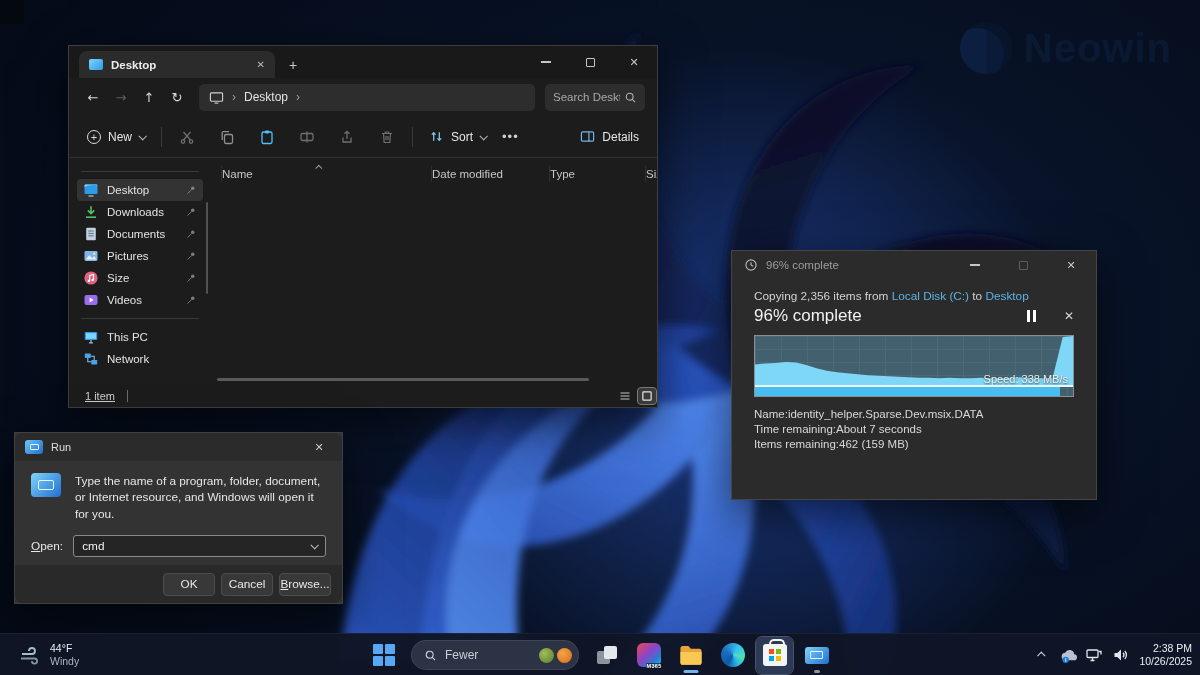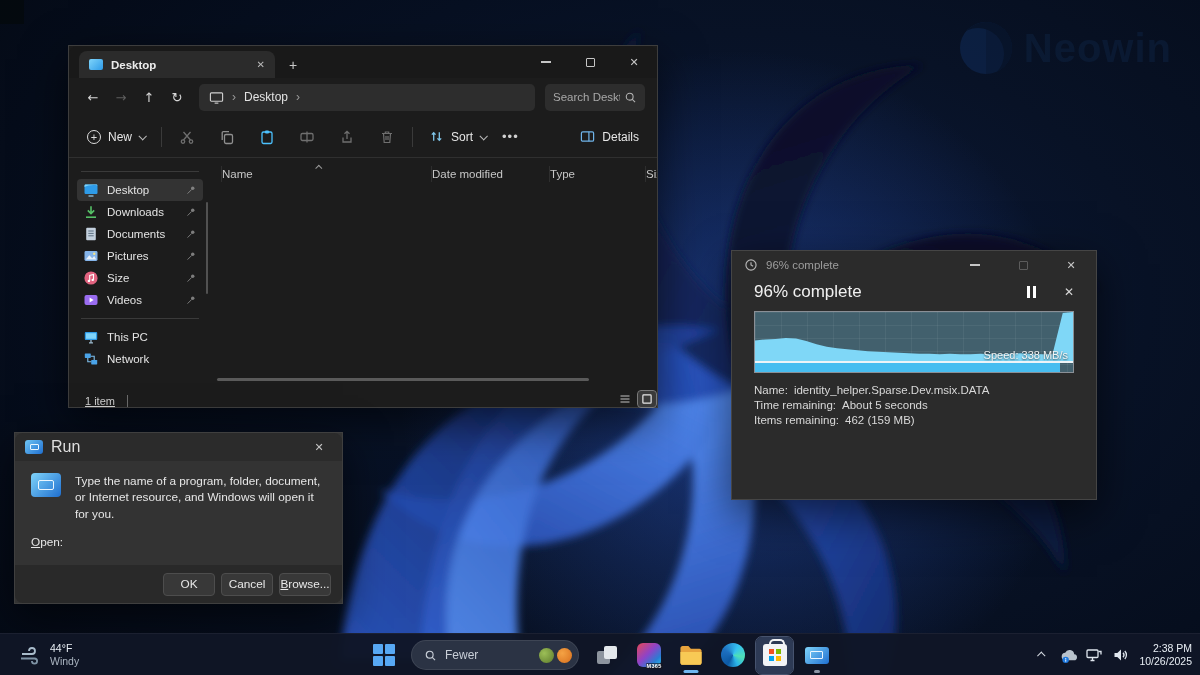--- a/index.html
+++ b/index.html
@@ -72,21 +72,21 @@
   .col { border-left:1px solid #2e2e2e; height:16px; line-height:16px; white-space:nowrap; overflow:hidden; }
   .col:first-child { border-left:none; padding-left:8px; }
   .sortmark { position:absolute; top:-2px; left:96px; }
   .sortmark .chev { border-color:#9a9a9a; width:5px; height:5px; }
   .frow { height:24px; font-size:11.5px; color:#e4e4e4; }
   .fcell { padding-left:10px; white-space:nowrap; overflow:hidden; }
   .fcell.name { padding-left:8px; display:flex; align-items:center; gap:8px; }
   .fcell .ficon { width:16px; height:16px; flex:0 0 16px; }
   .hscroll { position:absolute; left:8px; bottom:4px; width:372px; height:3px; background:#5a5a5a; border-radius:2px; }
 
-  .statusbar { height:22px; display:flex; align-items:flex-end; padding:0 1px 0 16px; font-size:11px; color:#cccccc; background:#1c1c1c; border-radius:0 0 8px 8px;text-decoration:underline; }
+  .statusbar { height:22px; display:flex; align-items:center; padding:0 1px 0 16px; font-size:11px; color:#cccccc; background:#1c1c1c; border-radius:0 0 8px 8px;text-decoration:underline; }
   .status-div { width:1px; height:12px; background:#6a6a6a; margin-left:12px; }
   .viewtoggles { margin-left:auto; display:flex; gap:4px; }
   .vt { width:18px; height:16px; border-radius:3px; display:flex; align-items:center; justify-content:center; }
   .vt.active { background:#3a3a3a; outline:1px solid #7a7a7a; }
 
   
   .copydlg { left:731px; top:250px; width:366px; height:250px; background:#2b2b2b; border-color:#454545; }
   .cd-title { height:28px; display:flex; align-items:center; padding:0 12px; gap:8px; }
   .cd-title-label { flex:1; font-size:11.5px; color:#9d9d9d; }
   .cd-controls { display:flex; gap:22px; }
@@ -100,28 +100,28 @@
   .cd-cancel { color:#d8d8d8; font-size:12px; }
   .graph { margin-top:9px; position:relative; height:62px; border:1px solid #8a8f96; background-color:#42606d;
     background-image:linear-gradient(rgba(255,255,255,.055) 1px, transparent 1px), linear-gradient(90deg, rgba(255,255,255,.055) 1px, transparent 1px);
     background-size:26px 13px; }
   .graph svg { position:absolute; left:0; top:0; width:100%; height:49px; display:block; }
   .whiteline { position:absolute; left:0; right:0; bottom:9px; height:2px; background:#eef4f8; }
   .ptrack { position:absolute; left:0; right:0; bottom:0; height:9px; }
   .pfill { height:100%; background:#47bdf0; }
   .speedlabel { position:absolute; right:5px; bottom:11px; font-size:11px; color:#f4f4f4; text-shadow:0 1px 2px rgba(0,0,0,.7); }
   .cd-details { margin-top:10px; font-size:11.5px; color:#d8d8d8; }
-  .cd-details .drow { display:flex; gap:6px; line-height:15px; }
+  .cd-details .drow { display:flex; line-height:15px; }
   .cd-footer { position:absolute; left:0; right:0; bottom:0; height:33px; border-top:1px solid #3e3e3e; background:#262626; border-radius:0 0 8px 8px; display:flex; align-items:center; padding:0 24px; gap:12px; font-size:11.5px; color:#e0e0e0; }
   .cd-footer .chev { border-color:#cfcfcf; }
 
   
   .rundlg { left:14px; top:432px; width:329px; height:172px; background:#333333; border-color:#3f3f3f; }
   .run-title { height:28px; background:#2b2b2b; border-radius:8px 8px 0 0; display:flex; align-items:center; gap:8px; padding:0 10px; }
-  .run-title-label { flex:1; font-size:16px; color:#dedede; }
+  .run-title-label { flex:1; font-size:11px; color:#dedede; }
   .run-icon { width:18px; height:14px; border-radius:3px; background:linear-gradient(135deg,#6fc6f5,#1f6fd0); display:flex; align-items:center; justify-content:center; }
   .run-icon i { width:9px; height:6px; border:1.2px solid #eaf6ff; border-radius:1px; display:block; }
   .run-content { padding:12px 16px 0 16px; display:flex; gap:14px; }
   .run-bigicon { width:30px; height:24px; border-radius:4px; background:linear-gradient(135deg,#7fd4fa,#1f6fd0); display:flex; align-items:center; justify-content:center; flex:0 0 30px; }
   .run-bigicon i { width:16px; height:10px; border:1.6px solid #eaf6ff; border-radius:2px; display:block; }
   .run-desc { font-size:11.8px; line-height:1.38; color:#e6e6e6; }
   .open-row { display:flex; align-items:center; gap:10px; padding:13px 16px 0 16px; }
   .open-label { font-size:11.8px; color:#e6e6e6; display:block; }
   .accel::first-letter { text-decoration:underline; }
   .combo { flex:1; height:22px; background:#252525; border:1px solid #8a8a8a; border-radius:3px; display:flex; align-items:center; padding:0 8px; }
@@ -464,20 +464,23 @@
         <span class="ctl">
             <span class="bar"></span>
           </span>
         <span class="ctl dim">
             <span class="box"></span>
           </span>
         <span class="ctl">✕</span>
       </div>
     </div>
     <div class="cd-body">
+      <div class="cd-copyline">
+        <span>Copying 2,356 items from </span><span class="lnk">Local Disk (C:)</span><span> to </span><span class="lnk">Desktop</span>
+      </div>
       <div class="cd-headrow">
         <span class="cd-heading">96% complete</span>
         <span class="pausebtn">
             <i></i>
             <i></i>
           </span>
         <span class="cd-cancel">✕</span>
       </div>
       <div class="graph">
         <svg id="speedsvg" viewBox="0 0 100 50" preserveAspectRatio="none">
@@ -489,21 +492,21 @@
             <div class="pfill" style="width: 96%;"></div>
           </div>
       </div>
       <div class="cd-details">
         <div class="drow">
             <span>Name:</span>
             <span>identity_helper.Sparse.Dev.msix.DATA</span>
           </div>
         <div class="drow">
             <span>Time remaining:</span>
-            <span>About 5 seconds</span>
+            <span>About 7 seconds</span>
           </div>
         <div class="drow">
             <span>Items remaining:</span>
             <span>462 (159 MB)</span>
           </div>
       </div>
     </div>
   </div>
 
   <div class="win rundlg">
@@ -515,20 +518,24 @@
       <span class="ctl">✕</span>
     </div>
     <div class="run-content">
       <span class="run-bigicon">
           <i></i>
         </span>
       <div class="run-desc">Type the name of a program, folder, document, or Internet resource, and Windows will open it for you.</div>
     </div>
     <div class="open-row">
       <span class="open-label accel">Open:</span>
+      <div class="combo">
+        <input value="cmd" style="">
+        <span class="chev down"></span>
+      </div>
     </div>
     <div class="run-footer">
       <div class="rbtn">
           <span>OK</span>
         </div>
       <div class="rbtn">
           <span>Cancel</span>
         </div>
       <div class="rbtn">
           <span class="accel">Browse...</span>

